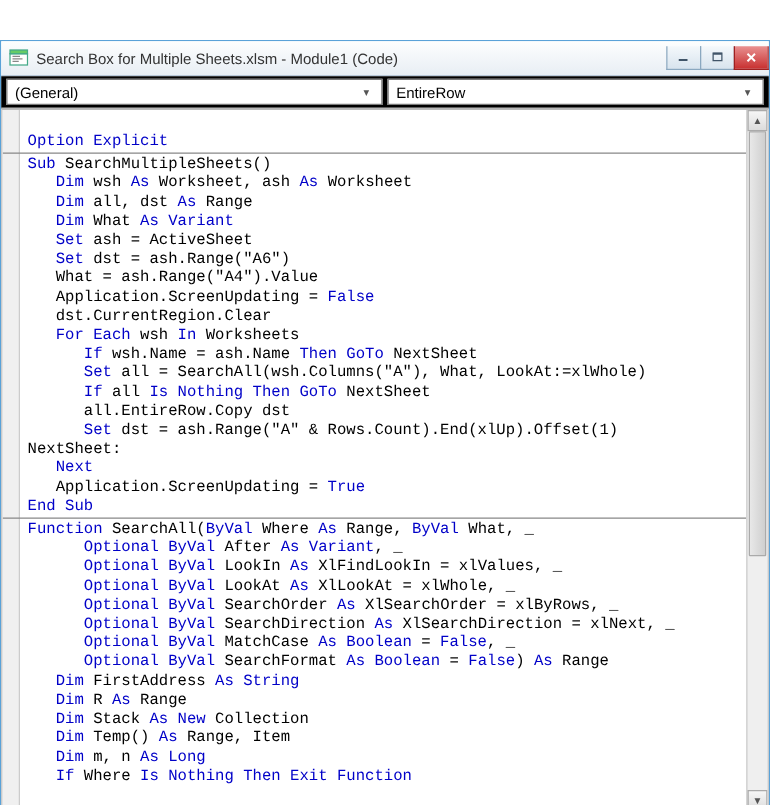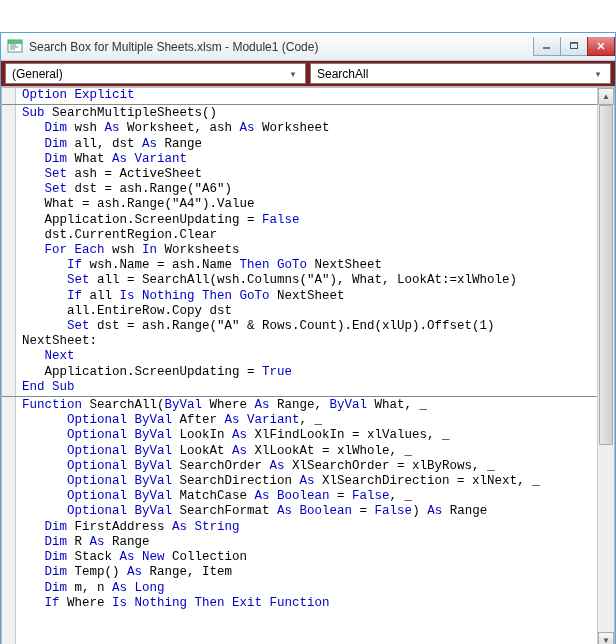--- a/index.html
+++ b/index.html
@@ -52,21 +52,21 @@
   color: #405468;
 }
 .win-btn.close {
   background: linear-gradient(#e89090, #c83030);
   color: #fff;
   border-color: #a02020;
 }
 .dropdown-row {
   height: 26px;
   display: flex;
-  background: #7f1d1d;
+  background: #000000;
   border-bottom: 1px solid #bbb;
   padding: 2px 4px;
   gap: 4px;
 }
 .dropdown {
   flex: 1;
   background: #fff;
   border: 1px solid #7a7a7a;
   height: 21px;
   display: flex;
@@ -94,21 +94,21 @@
   position: absolute;
   top: 0; left: 0; right: 17px; bottom: 17px;
   overflow: hidden;
 }
 .code-area {
   font-family: Consolas, 'Courier New', monospace;
   font-size: 12.5px;
   line-height: 15.2px;
   white-space: pre;
   color: #000;
-  padding: 0 0 0 6px;
+  padding: 18px 0 0 6px;
 }
 .margin-col {
   position: absolute;
   left: 0; top: 0; bottom: 17px;
   width: 14px;
   background: #f0f0f0;
   border-right: 1px solid #ccc;
 }
 .code-area { padding-left: 20px; }
 .hr-line {
@@ -227,21 +227,21 @@
       </div>
     </div>
   </div>
 
   <div class="dropdown-row">
     <div class="dropdown">
       <span class="dd-text">(General)</span>
       <span class="dd-arrow">▾</span>
     </div>
     <div class="dropdown">
-      <span class="dd-text">SearchAll</span>
+      <span class="dd-text">EntireRow</span>
       <span class="dd-arrow">▾</span>
     </div>
   </div>
 
   <div class="code-area-wrap">
     <div class="margin-col"></div>
     <div class="code-scroll">
       <div class="code-area" id="code-target"><div><span class="kw">Option Explicit</span></div><div class="hr-line"></div><div><span class="kw">Sub</span> SearchMultipleSheets()</div><div>   <span class="kw">Dim</span> wsh <span class="kw">As</span> Worksheet, ash <span class="kw">As</span> Worksheet</div><div>   <span class="kw">Dim</span> all, dst <span class="kw">As</span> Range</div><div>   <span class="kw">Dim</span> What <span class="kw">As Variant</span></div><div>   <span class="kw">Set</span> ash = ActiveSheet</div><div>   <span class="kw">Set</span> dst = ash.Range("A6")</div><div>   What = ash.Range("A4").Value</div><div>   Application.ScreenUpdating = <span class="kw">False</span></div><div>   dst.CurrentRegion.Clear</div><div>   <span class="kw">For Each</span> wsh <span class="kw">In</span> Worksheets</div><div>      <span class="kw">If</span> wsh.Name = ash.Name <span class="kw">Then GoTo</span> NextSheet</div><div>      <span class="kw">Set</span> all = SearchAll(wsh.Columns("A"), What, LookAt:=xlWhole)</div><div>      <span class="kw">If</span> all <span class="kw">Is Nothing Then GoTo</span> NextSheet</div><div>      all.EntireRow.Copy dst</div><div>      <span class="kw">Set</span> dst = ash.Range("A" &amp; Rows.Count).End(xlUp).Offset(1)</div><div>NextSheet:</div><div>   <span class="kw">Next</span></div><div>   Application.ScreenUpdating = <span class="kw">True</span></div><div><span class="kw">End Sub</span></div><div class="hr-line"></div><div><span class="kw">Function</span> SearchAll(<span class="kw">ByVal</span> Where <span class="kw">As</span> Range, <span class="kw">ByVal</span> What, _</div><div>      <span class="kw">Optional ByVal</span> After <span class="kw">As Variant</span>, _</div><div>      <span class="kw">Optional ByVal</span> LookIn <span class="kw">As</span> XlFindLookIn = xlValues, _</div><div>      <span class="kw">Optional ByVal</span> LookAt <span class="kw">As</span> XlLookAt = xlWhole, _</div><div>      <span class="kw">Optional ByVal</span> SearchOrder <span class="kw">As</span> XlSearchOrder = xlByRows, _</div><div>      <span class="kw">Optional ByVal</span> SearchDirection <span class="kw">As</span> XlSearchDirection = xlNext, _</div><div>      <span class="kw">Optional ByVal</span> MatchCase <span class="kw">As Boolean</span> = <span class="kw">False</span>, _</div><div>      <span class="kw">Optional ByVal</span> SearchFormat <span class="kw">As Boolean</span> = <span class="kw">False</span>) <span class="kw">As</span> Range</div><div>   <span class="kw">Dim</span> FirstAddress <span class="kw">As String</span></div><div>   <span class="kw">Dim</span> R <span class="kw">As</span> Range</div><div>   <span class="kw">Dim</span> Stack <span class="kw">As New</span> Collection</div><div>   <span class="kw">Dim</span> Temp() <span class="kw">As</span> Range, Item</div><div>   <span class="kw">Dim</span> m, n <span class="kw">As Long</span></div><div>   <span class="kw">If</span> Where <span class="kw">Is Nothing Then Exit Function</span></div></div>
     </div>
 

